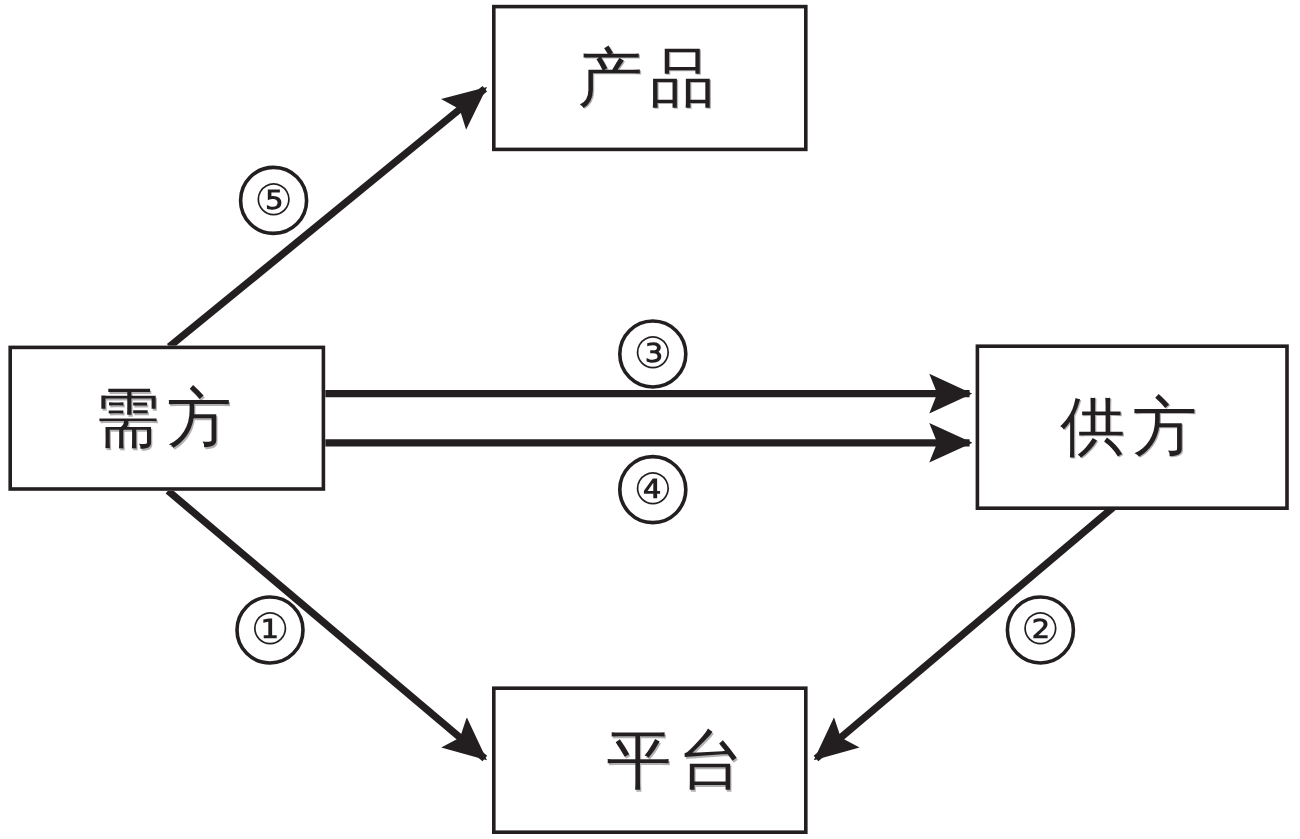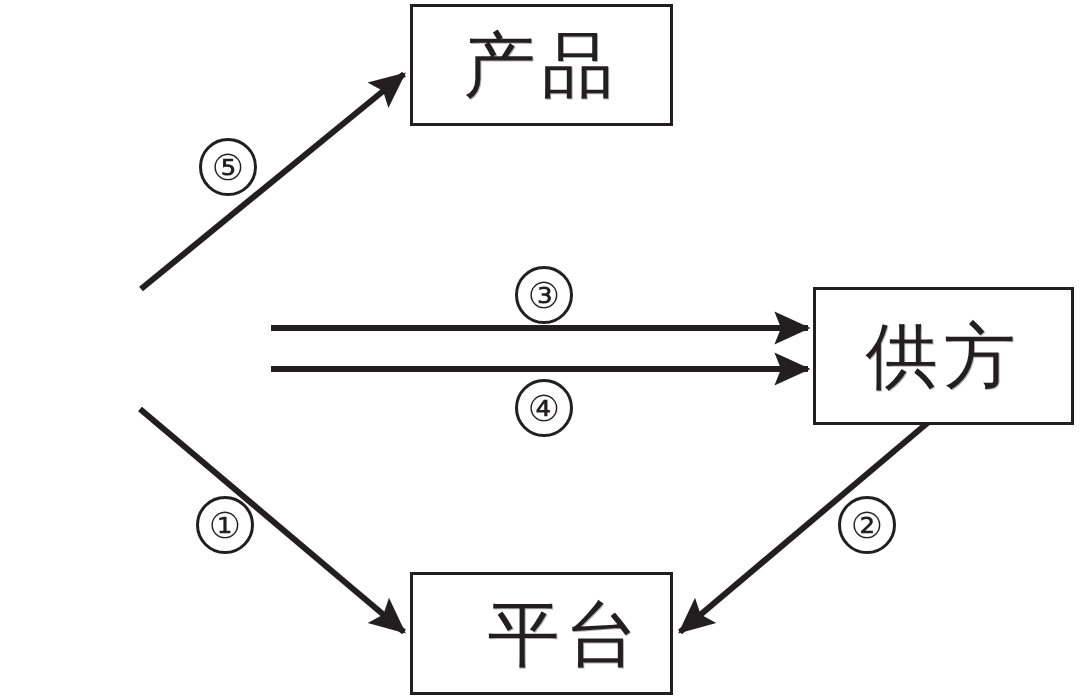--- a/index.html
+++ b/index.html
@@ -28,21 +28,21 @@
     position: absolute;
     box-sizing: border-box;
     border: 3px solid #231f20;
     background: #ffffff;
     display: flex;
     align-items: center;
     justify-content: center;
   }
   .node-label {
     font-family: "DejaVu Serif", "Liberation Serif", serif;
-    font-size: 72px;
+    font-size: 54px;
     color: #231f20;
     letter-spacing: 6px;
     line-height: 1;
     white-space: nowrap;
     text-shadow: 1px 1px 0 rgba(35,31,32,0.35);
     text-align: right;
   }
   #node-product { left: 410px; top: 4px;   width: 263px; height: 122px; }
   #node-demand  { left: 7px;   top: 288px; width: 264px; height: 121px; }
   #node-supply  { left: 813px; top: 287px; width: 261px; height: 138px; }
@@ -89,20 +89,23 @@
 
     <line x1="140" y1="409" x2="404" y2="632" stroke="#231f20" stroke-width="6" marker-end="url(#arrowhead)"></line>
 
     <line x1="944" y1="409" x2="680" y2="632" stroke="#231f20" stroke-width="6" marker-end="url(#arrowhead)"></line>
   </svg>
 
   <div class="node-box" id="node-product">
     <span class="node-label">产品</span>
   </div>
 
+  <div class="node-box" id="node-demand">
+    <span class="node-label">需方</span>
+  </div>
 
   <div class="node-box" id="node-supply">
     <span class="node-label">供方</span>
   </div>
 
   <div class="node-box" id="node-platform">
     <span class="node-label">平台</span>
   </div>
 
   <div class="edge-label" id="label-5">

